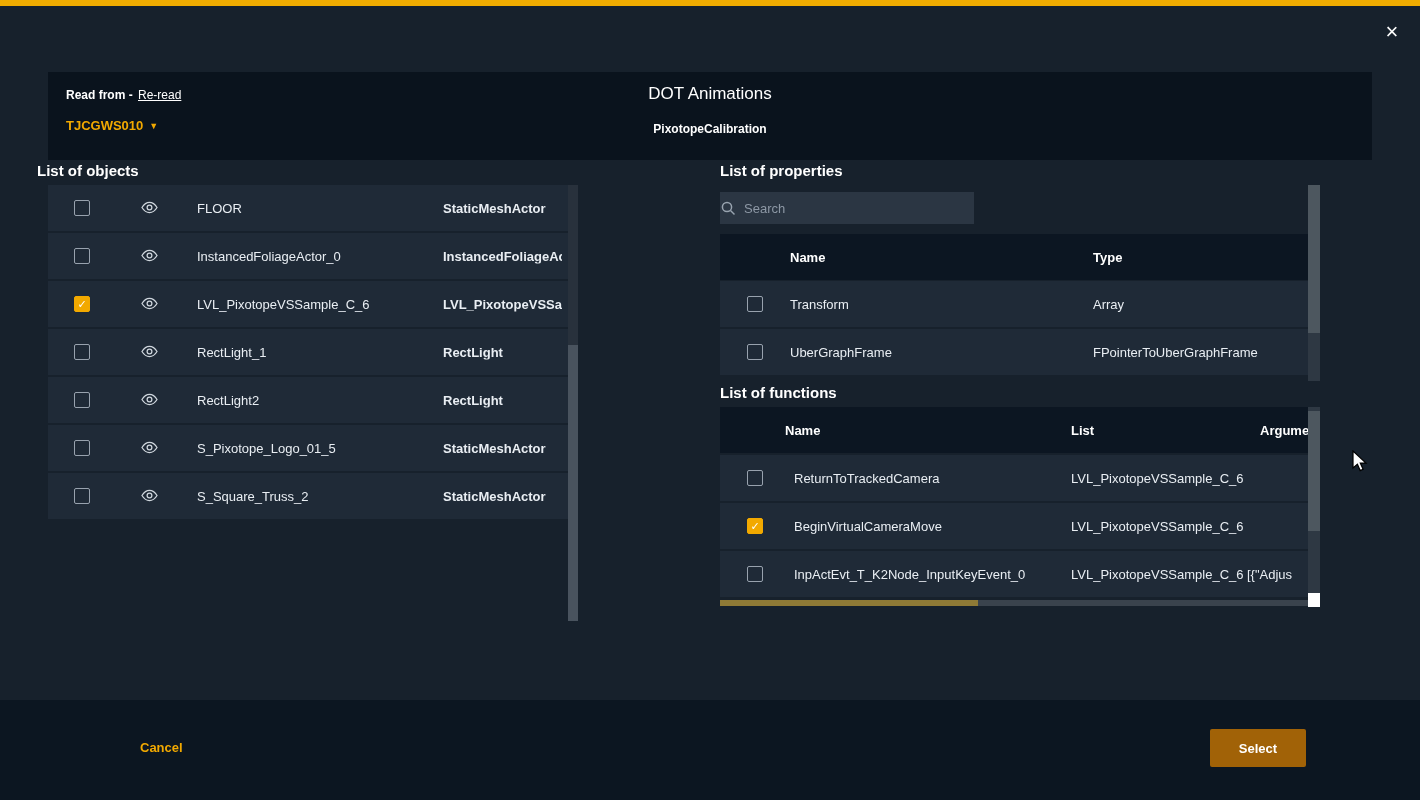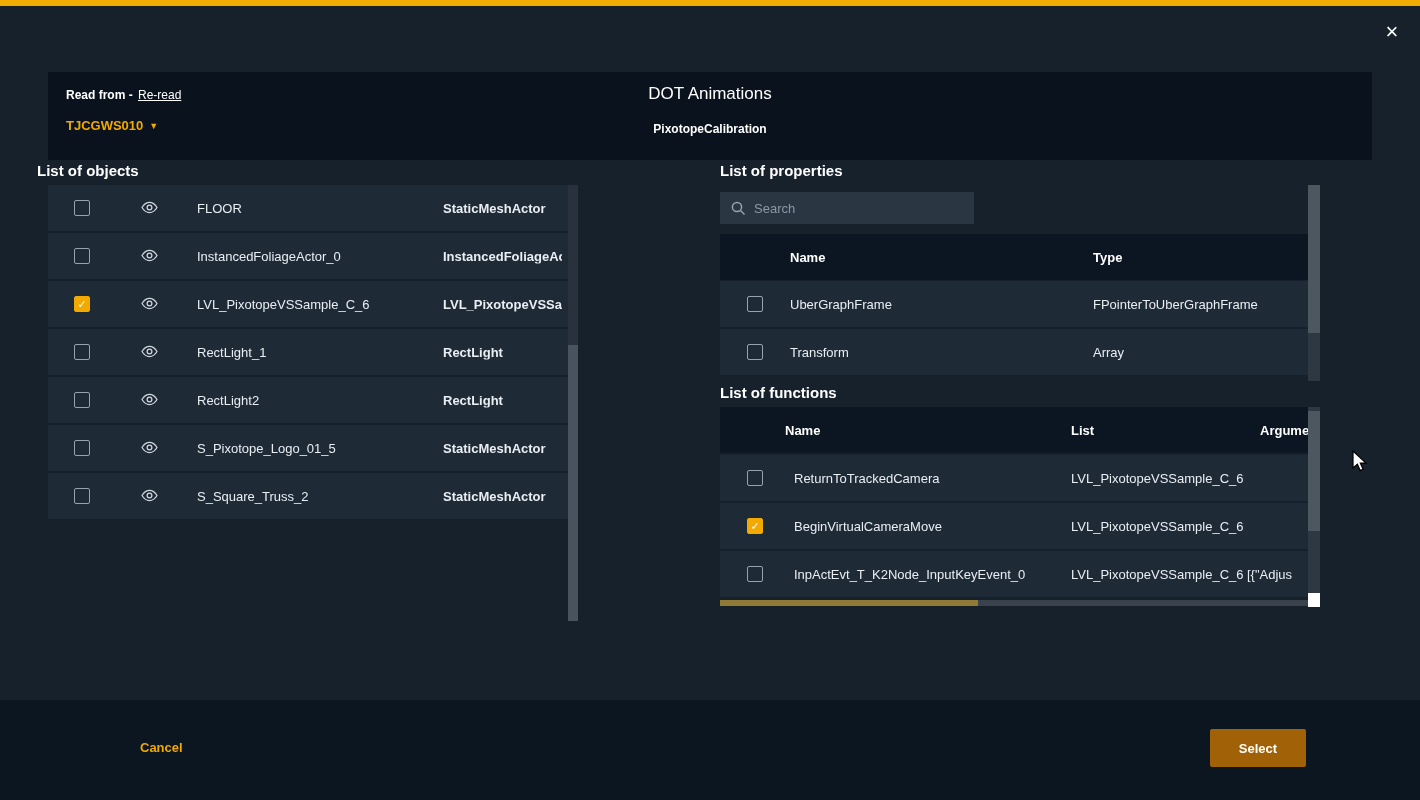--- a/index.html
+++ b/index.html
@@ -67,21 +67,21 @@
   #properties-scrollbar .thumb { top:0; height:148px; background:#4d575f; }
   #functions-scrollbar { left:1308px; top:407px; width:12px; height:186px; background:#2e3843; }
   #functions-scrollbar .thumb { top:4px; height:120px; background:#4d575f; }
   .scroll-corner { position:absolute; left:1308px; top:593px; width:12px; height:14px; background:#ffffff; }
   .h-scrollbar { position:absolute; left:720px; top:600px; width:588px; height:6px; background:#3a434d; cursor:pointer; }
   .h-scrollbar .thumb { position:absolute; top:0; left:0; width:258px; height:100%; background:#8f7a36; cursor:pointer; }
 
   
   .search-box {
     position:absolute; left:720px; top:192px; width:254px; height:32px;
-    background:#2b3643; display:flex; align-items:center; padding-left:10px;
+    background:#2b3643; display:flex; align-items:center; 
   }
   .search-box input {
     flex:1; background:transparent; border:none; outline:none; color:#cfd6dd;
     font-size:13px; font-family:"Liberation Sans", sans-serif; margin-left:8px;
   }
   .search-box input::placeholder { color:#8d98a5; }
 
   .table-header { position:absolute; background:#0c1622; height:46px; overflow:hidden; }
   .table-header .cell { font-weight:bold; color:#ffffff; }
   #properties-header { left:720px; top:234px; width:588px; }
@@ -238,27 +238,27 @@
   <input type="text" placeholder="Search" style="">
 </div>
 
 <div class="table-header" id="properties-header">
   <span class="cell col-name">Name</span>
   <span class="cell col-type">Type</span>
 </div>
 <div id="property-rows">
     <div class="row">
     <span class="checkbox"></span>
+    <span class="cell prop-name">Transform</span>
+    <span class="cell prop-type">Array</span>
+  </div>
+    <div class="row">
+    <span class="checkbox"></span>
     <span class="cell prop-name">UberGraphFrame</span>
     <span class="cell prop-type">FPointerToUberGraphFrame</span>
-  </div>
-    <div class="row">
-    <span class="checkbox"></span>
-    <span class="cell prop-name">Transform</span>
-    <span class="cell prop-type">Array</span>
   </div>
   </div>
 <div class="v-scrollbar" id="properties-scrollbar">
   <div class="thumb"></div>
 </div>
 
 <div class="section-heading" id="functions-heading">List of functions</div>
 
 <div class="table-header" id="functions-header">
   <span class="cell col-name">Name</span>

